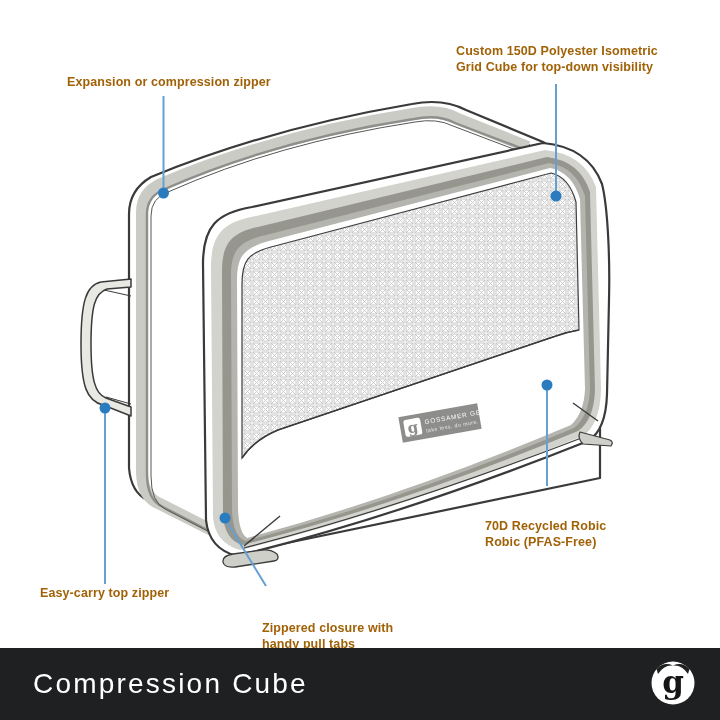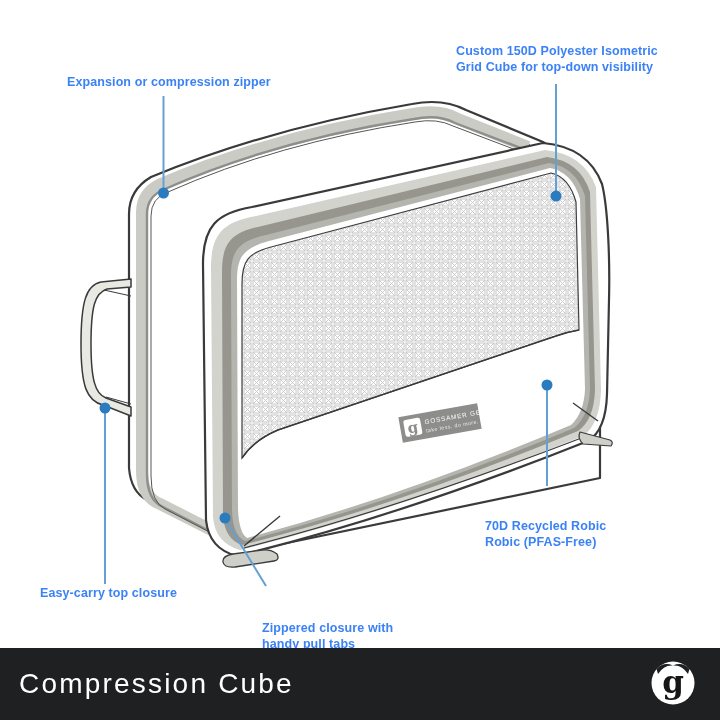--- a/index.html
+++ b/index.html
@@ -5,28 +5,28 @@
   html,body{margin:0;padding:0;background:#ffffff;}
   #stage{
     position:relative;width:720px;height:720px;overflow:hidden;
     background:#ffffff;font-family:"Liberation Sans",sans-serif;
   }
   #art{position:absolute;left:0;top:0;}
   .callout{
     position:absolute;
     font-family:"Liberation Sans",sans-serif;
     font-size:12.5px;line-height:15.5px;font-weight:700;
-    color:#3b82f6;letter-spacing:0.1px;white-space:nowrap;
+    color:#a16207;letter-spacing:0.1px;white-space:nowrap;
   }
   #footer-bar{
     position:absolute;left:0;top:648px;width:720px;height:72px;
     background:#1f2021;display:flex;align-items:center;
   }
   #footer-title{
-    margin-left:19px;color:#ffffff;font-weight:400;
+    margin-left:33px;color:#ffffff;font-weight:400;
     font-size:28px;letter-spacing:2.2px;
   }
   #footer-logo{position:absolute;right:23px;top:11px;width:48px;height:48px;}
 </style>
 </head>
 <body>
 
 <div id="stage">
 
   <svg id="art" width="720" height="648" viewBox="0 0 720 648">
@@ -97,21 +97,21 @@
     </g>
   </svg>
 
   <div class="callout" style="left:67px;top:75px;">Expansion or compression zipper</div>
 
   <div class="callout" style="left:456px;top:44px;">
     <div>Custom 150D Polyester Isometric</div>
     <div>Grid Cube for top-down visibility</div>
   </div>
 
-  <div class="callout" style="left:40px;top:586px;">Easy-carry top closure</div>
+  <div class="callout" style="left:40px;top:586px;">Easy-carry top zipper</div>
 
   <div class="callout" style="left:262px;top:621px;">
     <div>Zippered closure with</div>
     <div>handy pull tabs</div>
   </div>
 
   <div class="callout" style="left:485px;top:490px;margin-top:29px;">
     <div>70D Recycled Robic</div>
     <div>Robic (PFAS-Free)</div>
   </div>

